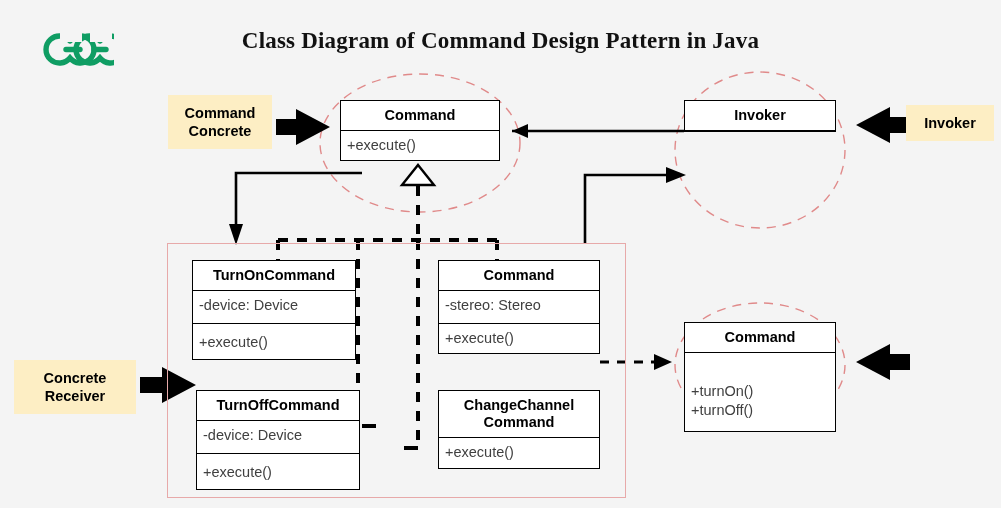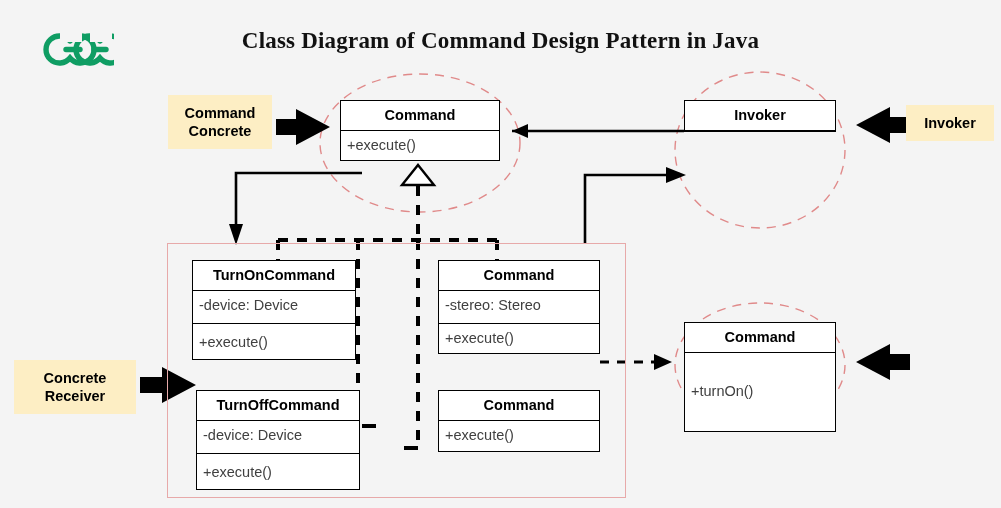--- a/index.html
+++ b/index.html
@@ -252,27 +252,29 @@
     <div class="sect" style="height:32px;">
       <div>-stereo: Stereo</div>
     </div>
     <div class="sect" style="height:30px; padding-top:5px;">
       <div>+execute()</div>
     </div>
   </div>
 
   <div class="uml" style="left:438px; top:390px; width:162px;">
     <div class="hdr">
+      <div>ChangeChannel</div>
       <div>Command</div>
     </div>
     <div class="sect" style="height:30px; padding-top:5px;">
       <div>+execute()</div>
     </div>
   </div>
 
   <div class="uml" style="left:684px; top:322px; width:152px;">
     <div class="hdr">Command</div>
     <div class="sect noborder" style="height:54px;margin-top:24px;">
       <div>+turnOn()</div>
+      <div>+turnOff()</div>
     </div>
   </div>
 
 </div>
 
 </body></html>

